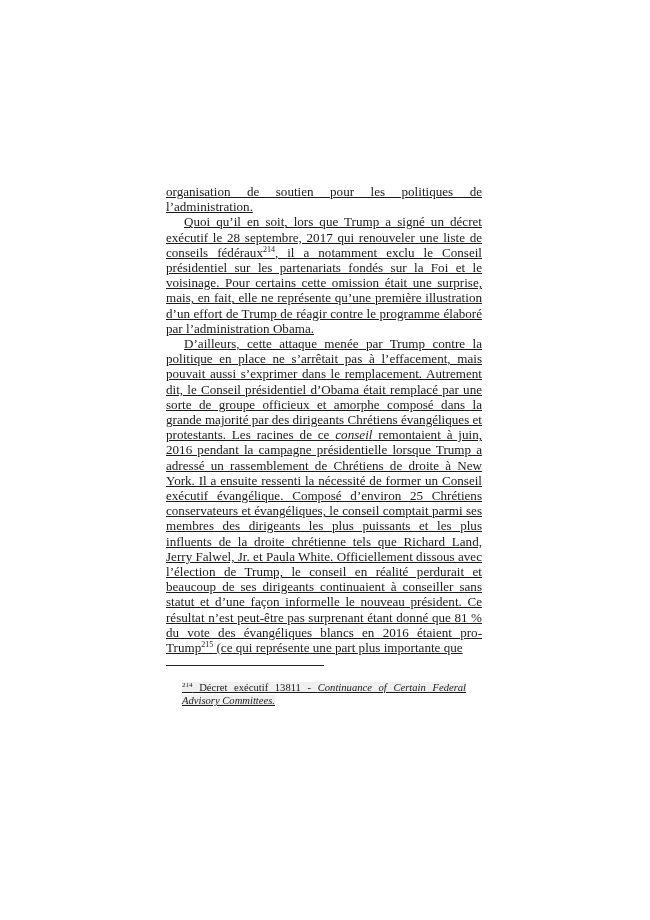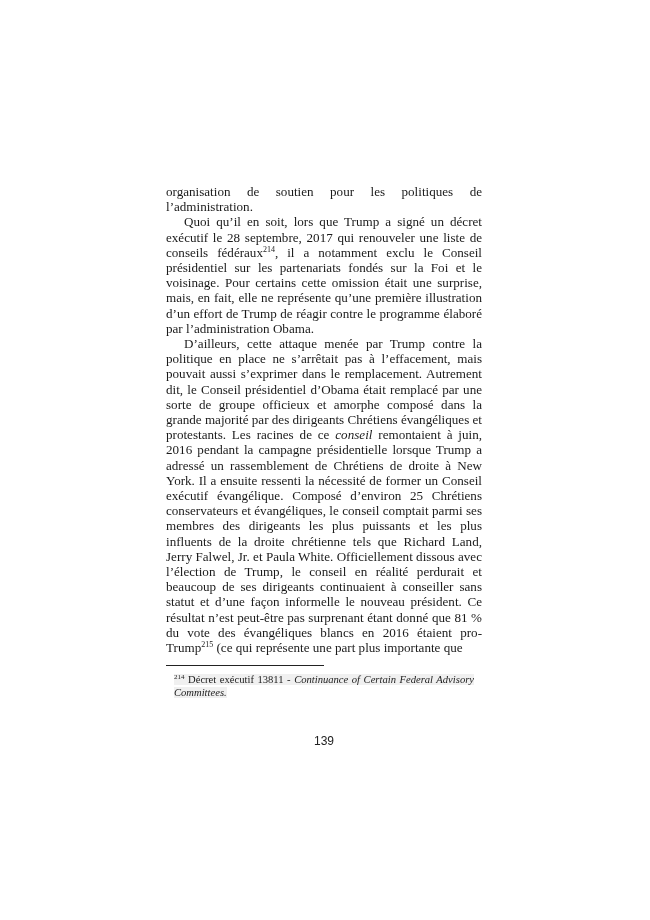--- a/index.html
+++ b/index.html
@@ -1,38 +1,37 @@
 <!DOCTYPE html>
 <html><head>
 <meta charset="utf-8">
 <style>
   html, body { margin: 0; padding: 0; }
   body { width: 650px; height: 920px; background: #ffffff; position: relative; overflow: hidden; }
-  .page { position: absolute; left: 166px; top: 184px; width: 316px; font-family: "Liberation Serif", serif; color: #1a1a1a; }
+  .page { position: absolute; left: 166px; top: 184px; width: 316px; font-family: "Liberation Serif", serif; color: #1a1a1a; text-decoration: underline; }
   .body-text { font-size: 13.1px; line-height: 15.2px; text-align: justify; }
   .body-text p { margin: 0; }
   .indent { text-indent: 18px; }
   sup { font-size: 8px; line-height: 0; vertical-align: 5px; }
   .fn-rule { width: 158px; height: 0; border-top: 1px solid #222; margin-top: 10px; margin-bottom: 4px; }
   .footnotes { font-size: 10.6px; line-height: 12.6px; text-align: justify; }
-  .footnotes p { margin: 8px; }
+  .footnotes p { margin: 16px; }
   .fn-hl { background: #f0f0f0; }
   .fn-num { font-size: 7px; vertical-align: 4px; line-height: 0; }
   .page-num { position: absolute; left: 0; width: 316px; top: 550px; text-align: center; font-family: "Liberation Sans", sans-serif; font-size: 12px; color: #222; }
 </style>
 </head>
 <body>
 
 <div class="page">
   <div class="body-text">
     <p><span>organisation de soutien pour les politiques de l’administration.</span></p>
     <p class="indent"><span>Quoi qu’il en soit, lors que Trump a signé un décret exécutif le 28 septembre, 2017 qui renouveler une liste de conseils fédéraux</span><sup>214</sup><span>, il a notamment exclu le Conseil présidentiel sur les partenariats fondés sur la Foi et le voisinage. Pour certains cette omission était une surprise, mais, en fait, elle ne représente qu’une première illustration d’un effort de Trump de réagir contre le programme élaboré par l’administration Obama.</span></p>
     <p class="indent"><span>D’ailleurs, cette attaque menée par Trump contre la politique en place ne s’arrêtait pas à l’effacement, mais pouvait aussi s’exprimer dans le remplacement. Autrement dit, le Conseil présidentiel d’Obama était remplacé par une sorte de groupe officieux et amorphe composé dans la grande majorité par des dirigeants Chrétiens évangéliques et protestants. Les racines de ce </span><i>conseil</i><span> remontaient à juin, 2016 pendant la campagne présidentielle lorsque Trump a adressé un rassemblement de Chrétiens de droite à New York. Il a ensuite ressenti la nécessité de former un Conseil exécutif évangélique. Composé d’environ 25 Chrétiens conservateurs et évangéliques, le conseil comptait parmi ses membres des dirigeants les plus puissants et les plus influents de la droite chrétienne tels que Richard Land, Jerry Falwel, Jr. et Paula White. Officiellement dissous avec l’élection de Trump, le conseil en réalité perdurait et beaucoup de ses dirigeants continuaient à conseiller sans statut et d’une façon informelle le nouveau président. Ce résultat n’est peut-être pas surprenant étant donné que 81 % du vote des évangéliques blancs en 2016 étaient pro-Trump</span><sup>215</sup><span> (ce qui représente une part plus importante que</span></p>
   </div>
 
   <div class="fn-rule"></div>
 
   <div class="footnotes">
     <p><span class="fn-hl"><span class="fn-num">214</span><span> Décret exécutif 13811 - </span><i>Continuance of Certain Federal Advisory Committees.</i></span></p>
   </div>
 
-  <div class="page-num">139</div>
 </div>
 
 </body></html>

